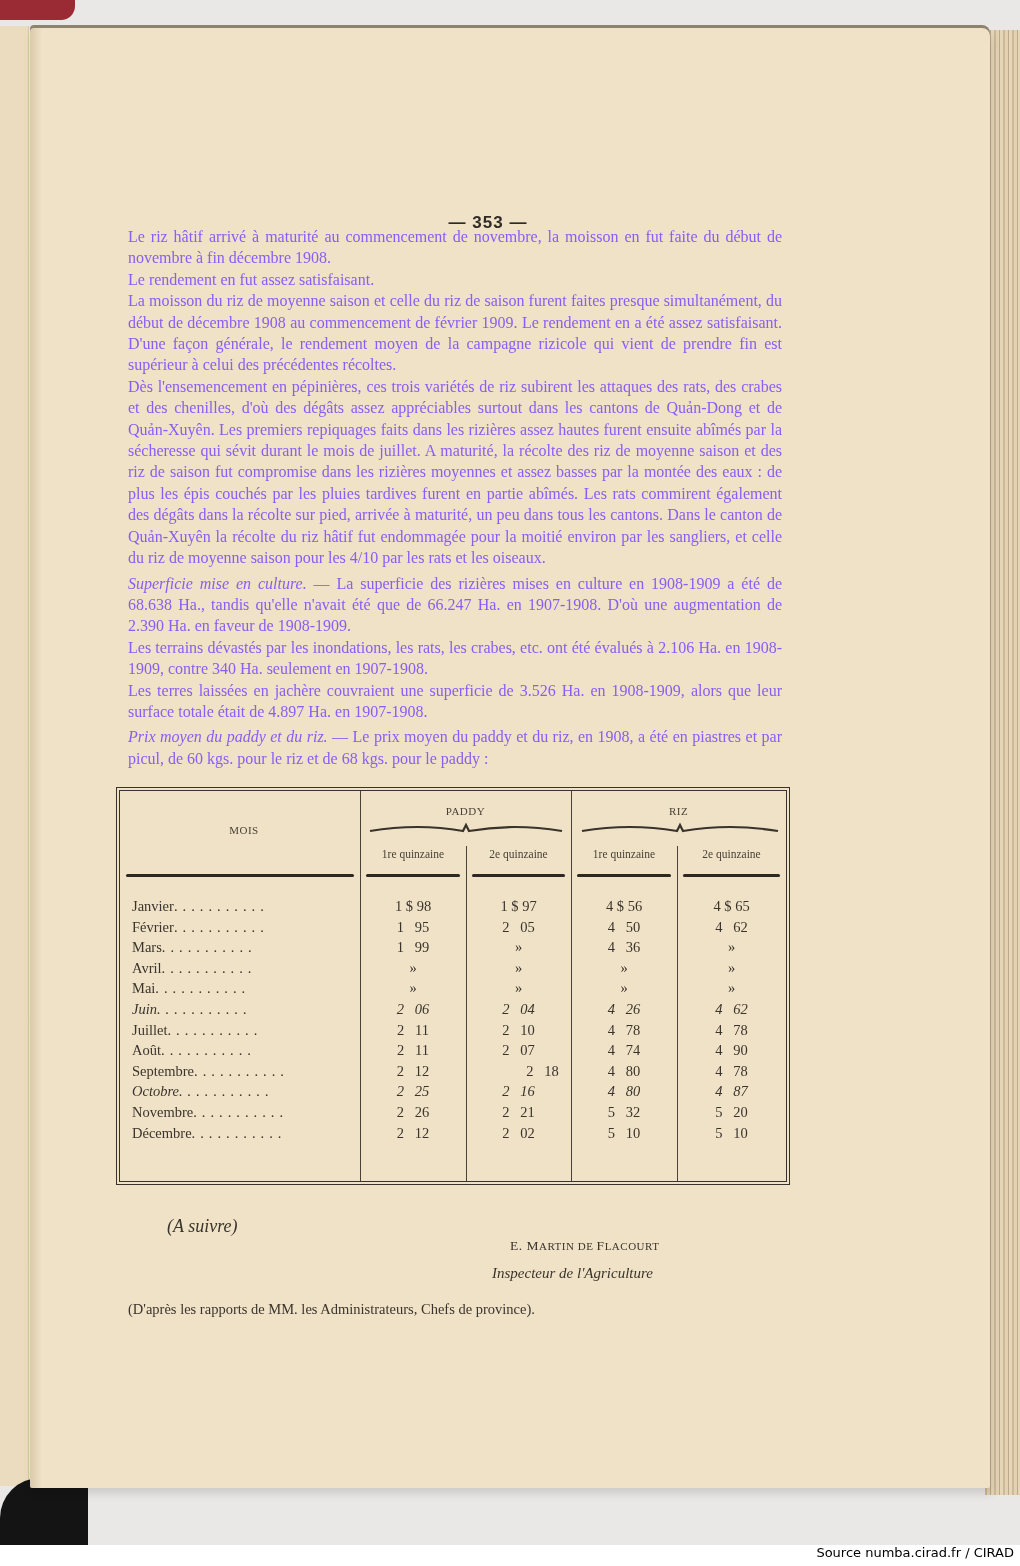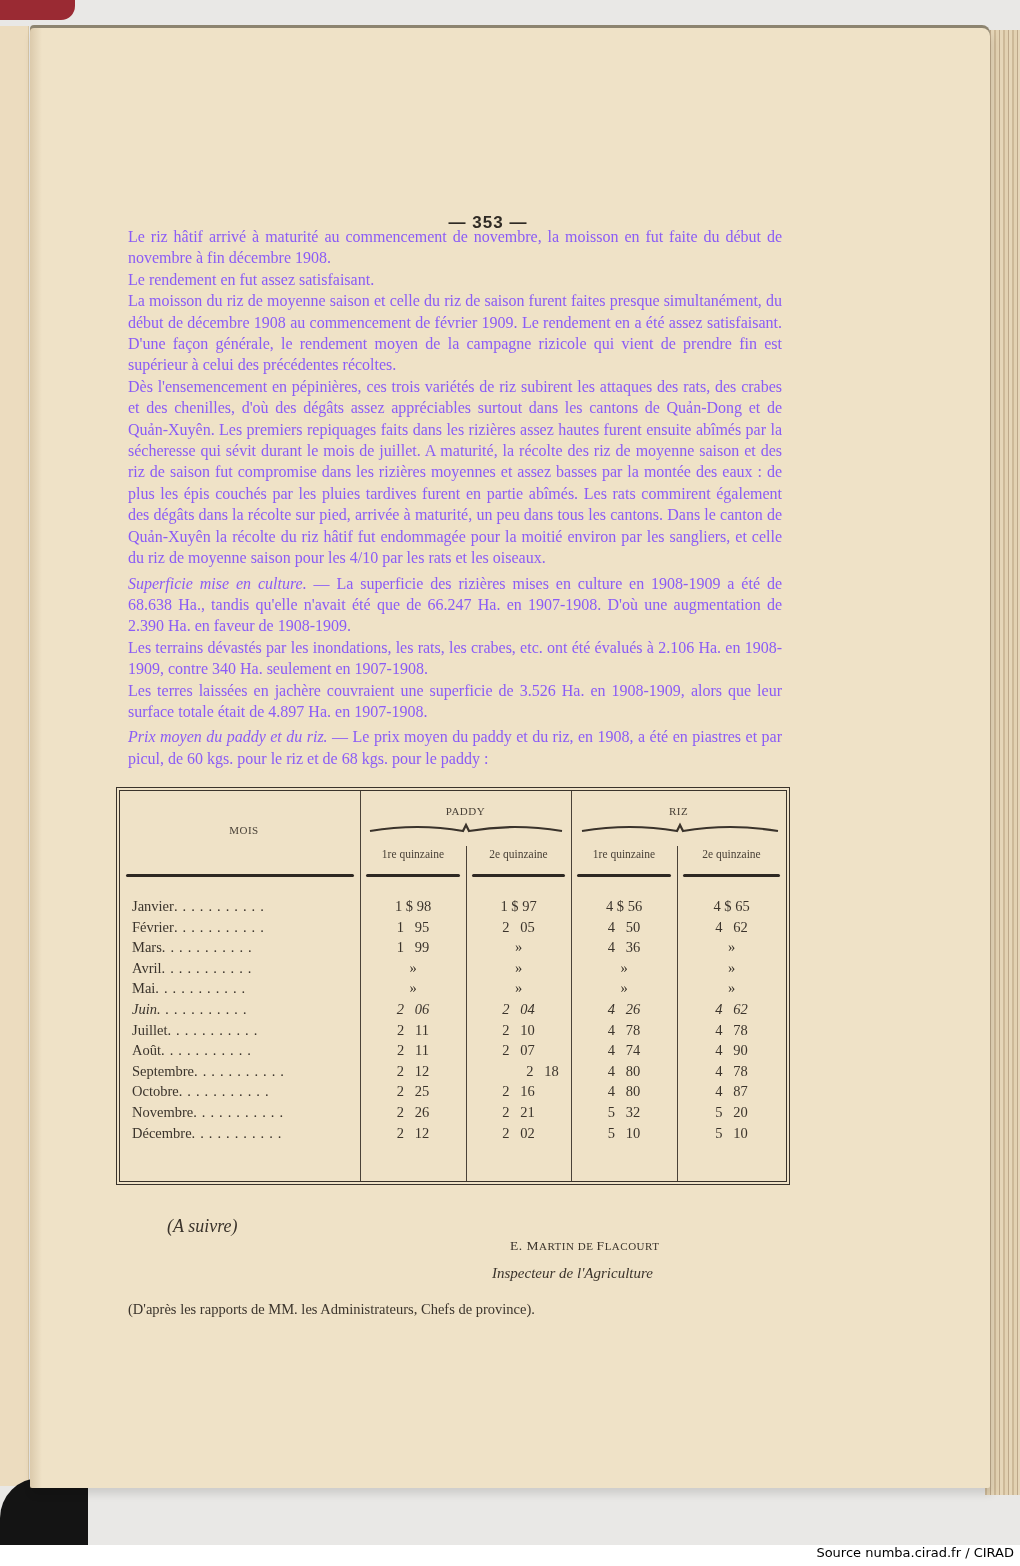--- a/index.html
+++ b/index.html
@@ -164,21 +164,21 @@
         <div class="c" style="left: 451px; width: 106px; white-space: pre;">4   74</div>
         <div class="c" style="left: 557px; width: 109px; white-space: pre;">4   90</div>
       </div>
       <div class="row" style="top: 271.8px;">
         <div class="m"><span>Septembre</span><span class="dots">...........</span></div>
         <div class="c" style="left: 240px; width: 106px; white-space: pre;">2   12</div>
         <div class="c" style="left: 346px; width: 105px; white-space: pre; padding-left: 24px;">2   18</div>
         <div class="c" style="left: 451px; width: 106px; white-space: pre;">4   80</div>
         <div class="c" style="left: 557px; width: 109px; white-space: pre;">4   78</div>
       </div>
-      <div class="row" style="top: 292.4px;">
+      <div class="row" style="top: 292.4px; font-style: italic;">
         <div class="m"><span>Octobre</span><span class="dots">...........</span></div>
         <div class="c" style="left: 240px; width: 106px; white-space: pre;">2   25</div>
         <div class="c" style="left: 346px; width: 105px; white-space: pre;">2   16</div>
         <div class="c" style="left: 451px; width: 106px; white-space: pre;">4   80</div>
         <div class="c" style="left: 557px; width: 109px; white-space: pre;">4   87</div>
       </div>
       <div class="row" style="top: 313px;">
         <div class="m"><span>Novembre</span><span class="dots">...........</span></div>
         <div class="c" style="left: 240px; width: 106px; white-space: pre;">2   26</div>
         <div class="c" style="left: 346px; width: 105px; white-space: pre;">2   21</div>

